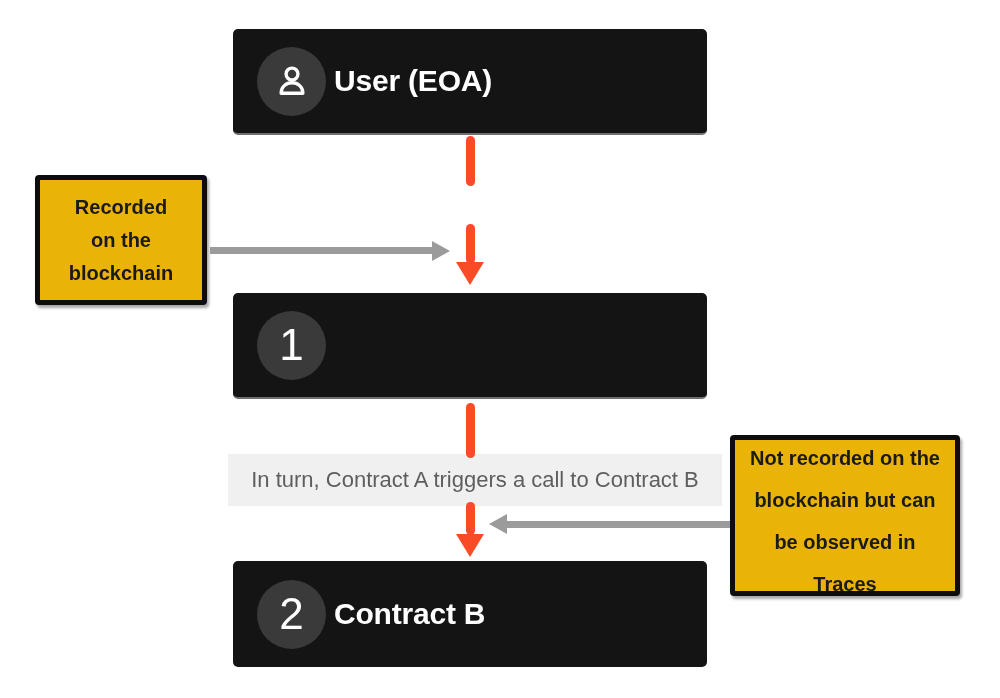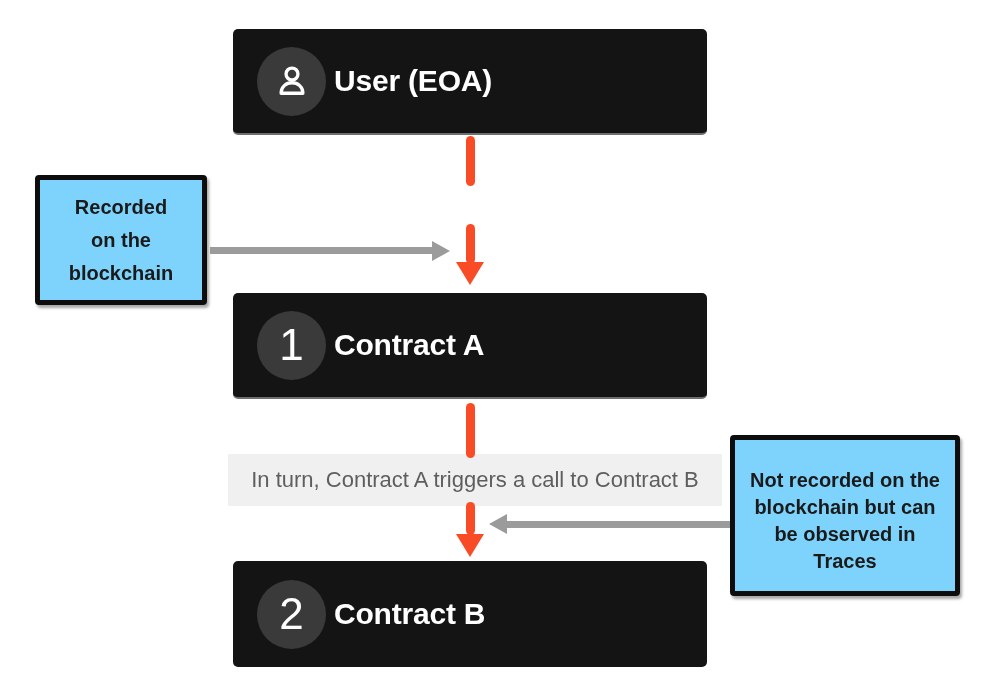--- a/index.html
+++ b/index.html
@@ -62,31 +62,31 @@
   
   .gshaft{position:absolute;height:7px;background:var(--arrow-gray);}
   .ghead{position:absolute;width:0;height:0;border-top:10px solid transparent;border-bottom:10px solid transparent;}
   #gshaft-left{left:210px;top:247px;width:222px;}
   #ghead-left{left:432px;top:241px;border-left:18px solid var(--arrow-gray);}
   #gshaft-right{left:507px;top:521px;width:223px;}
   #ghead-right{left:489px;top:514px;border-right:18px solid var(--arrow-gray);}
 
   
   .note{
-    position:absolute;background:#7dd3fc;border:5px solid var(--note-border);border-radius:4px;
+    position:absolute;background:#eab308;border:5px solid var(--note-border);border-radius:4px;
     display:flex;align-items:center;justify-content:center;text-align:center;
     box-shadow:2px 3px 3px rgba(0,0,0,0.35);
   }
   .note-text{
     white-space:pre-line;color:var(--note-text);font-weight:700;font-size:20px;
   }
   #note-left{left:35px;top:175px;width:172px;height:130px;}
   #note-left .note-text{line-height:33px;}
   #note-right{left:730px;top:435px;width:230px;height:161px;}
-  #note-right .note-text{line-height:27px;margin-top:10px;}
+  #note-right .note-text{line-height:42px;margin-top:10px;}
 
   .user-icon-svg{display:block;width:42px;height:42px;}
 </style>
 </head>
 <body>
 
 <div class="canvas">
 
   <div class="node underlined" style="top:29px">
     <div class="node-badge">
@@ -107,21 +107,20 @@
 on the
 blockchain</div>
   </div>
   <div class="gshaft" id="gshaft-left"></div>
   <div class="ghead" id="ghead-left"></div>
 
   <div class="node underlined" style="top:293px">
     <div class="node-badge">
       <span class="num">1</span>
     </div>
-    <div class="node-title">Contract A</div>
   </div>
 
   <div class="oseg" id="oseg-3"></div>
   <div class="edge-label" id="edge-label-2">In turn, Contract A triggers a call to Contract B</div>
   <div class="oseg" id="oseg-4"></div>
   <div class="ohead" id="ohead-2"></div>
 
   <div class="note" id="note-right">
     <div class="note-text">Not recorded on the
 blockchain but can

